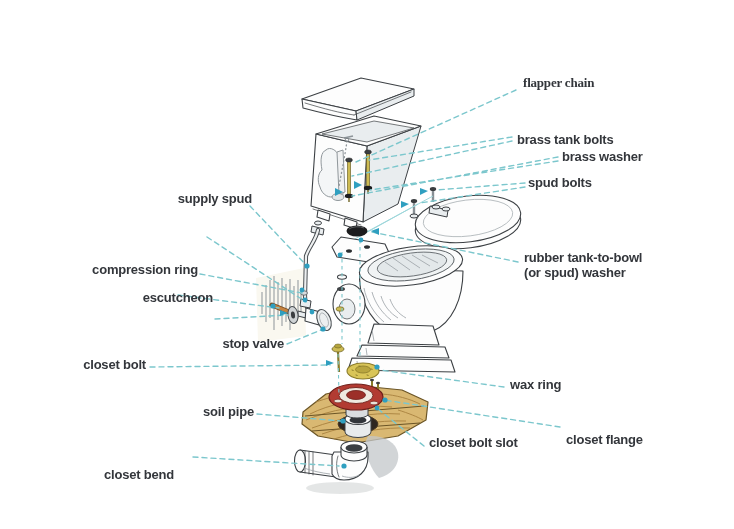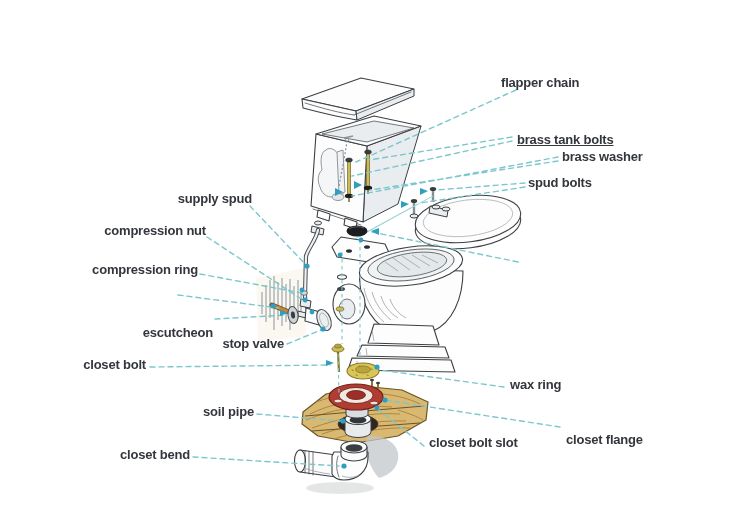--- a/index.html
+++ b/index.html
@@ -263,28 +263,29 @@
       <polygon class="arrow" points="343,192 335,188 335,196"></polygon>
       <polygon class="arrow" points="362,185 354,181 354,189"></polygon>
       <polygon class="arrow" points="428,191 420,188 420,195"></polygon>
       <polygon class="arrow" points="409,204 401,201 401,208"></polygon>
       <polygon class="arrow" points="371,231 379,228 379,235"></polygon>
       <polygon class="arrow" points="288,313 280,310 280,316"></polygon>
       <polygon class="arrow" points="334,363 326,360 326,366"></polygon>
     </g>
   </svg>
 
-  <div class="lbl" style="left:501px;top:76px;">flapper chain</div>
-  <div class="lbl" style="left:517px;top:133px;text-decoration:underline;">brass tank bolts</div>
+  <div class="lbl" style="left:523px;top:76px;font-family:Liberation Serif, serif;">flapper chain</div>
+  <div class="lbl" style="left:517px;top:133px;">brass tank bolts</div>
   <div class="lbl" style="left:562px;top:150px;">brass washer</div>
   <div class="lbl" style="left:528px;top:176px;">spud bolts</div>
   <div class="lbl r" style="left:148px;top:192px;width:104px;">supply spud</div>
-  <div class="lbl r" style="left:60px;top:224px;width:146px;">compression nut</div>
   <div class="lbl r" style="left:52px;top:263px;width:146px;">compression ring</div>
-  <div class="lbl r" style="left:90px;top:326px;width:123px;">escutcheon</div>
+  <div class="lbl r" style="left:90px;top:291px;width:123px;">escutcheon</div>
   <div class="lbl r" style="left:180px;top:337px;width:104px;">stop valve</div>
+  <div class="lbl" style="left:524px;top:251px;width:160px;">rubber tank-to-bowl
+(or spud) washer</div>
   <div class="lbl r" style="left:44px;top:358px;width:102px;">closet bolt</div>
   <div class="lbl" style="left:510px;top:378px;">wax ring</div>
   <div class="lbl r" style="left:152px;top:405px;width:102px;">soil pipe</div>
   <div class="lbl" style="left:566px;top:433px;">closet flange</div>
   <div class="lbl" style="left:429px;top:436px;">closet bolt slot</div>
-  <div class="lbl r" style="left:88px;top:448px;width:102px;">closet bend</div>
+  <div class="lbl r" style="left:88px;top:468px;width:102px;text-align:center;">closet bend</div>
 </div>
 
 </body></html>

